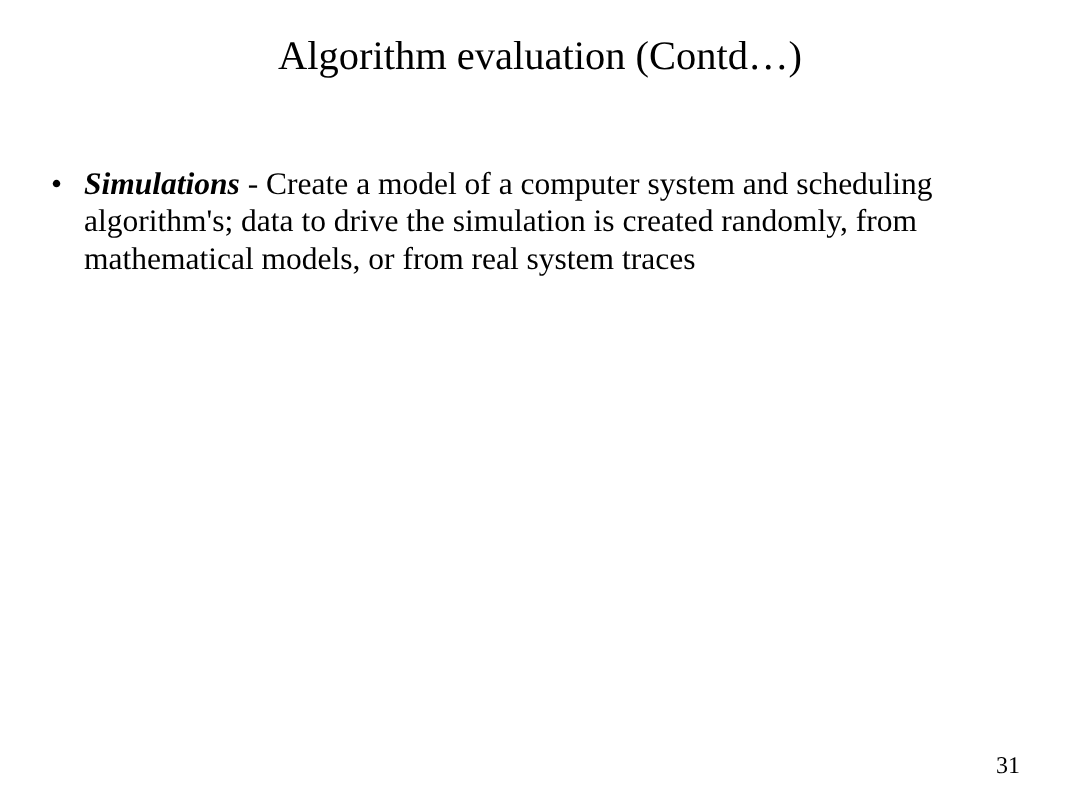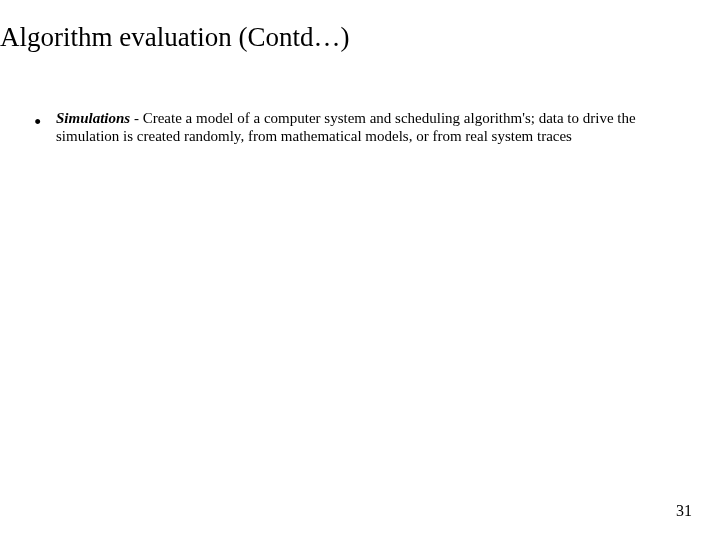--- a/index.html
+++ b/index.html
@@ -17,29 +17,30 @@
     width: 720px;
     height: 540px;
     position: relative;
     box-sizing: border-box;
   }
   .title {
     position: absolute;
     top: 22px;
     left: 0;
     width: 720px;
+    text-align: center;
     font-size: 27px;
     font-weight: normal;
   }
   .body {
     position: absolute;
     top: 110px;
     left: 30px;
     width: 650px;
-    font-size: 15px;
+    font-size: 21px;
     line-height: 1.18;
   }
   ul.bullets {
     list-style: none;
     padding: 0;
     margin: 0;
   }
   ul.bullets > li {
     position: relative;
     padding-left: 26px;
@@ -52,21 +53,21 @@
     top: 0;
     font-size: 21px;
     line-height: 1.18;
   }
   .term {
     font-style: italic;
     font-weight: bold;
   }
   .pagenum {
     position: absolute;
-    right: 28px;
+    right: 40px;
     bottom: 20px;
     font-size: 16px;
   }
 </style>
 </head>
 <body>
 
 <div class="slide">
 
   <div class="title">Algorithm evaluation (Contd…)</div>

